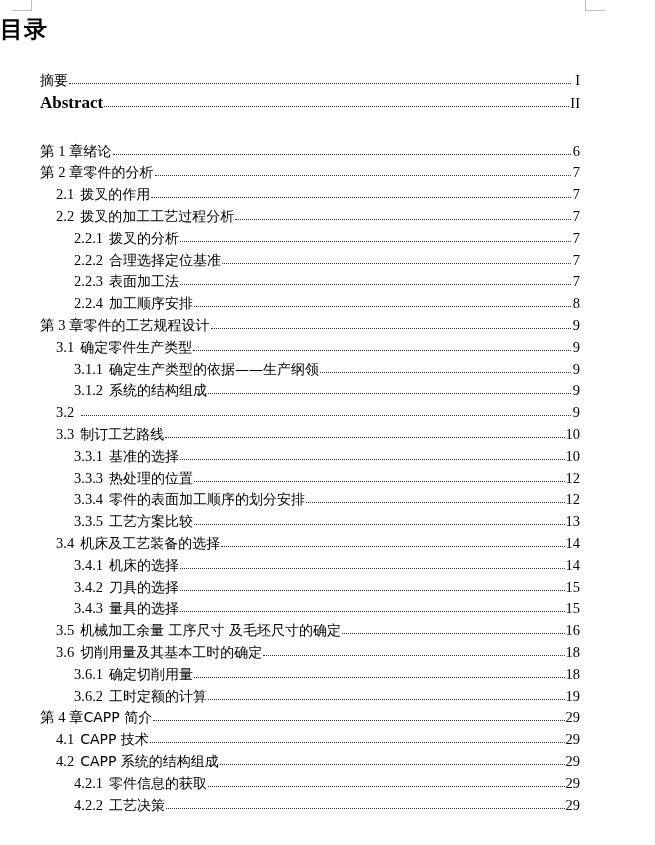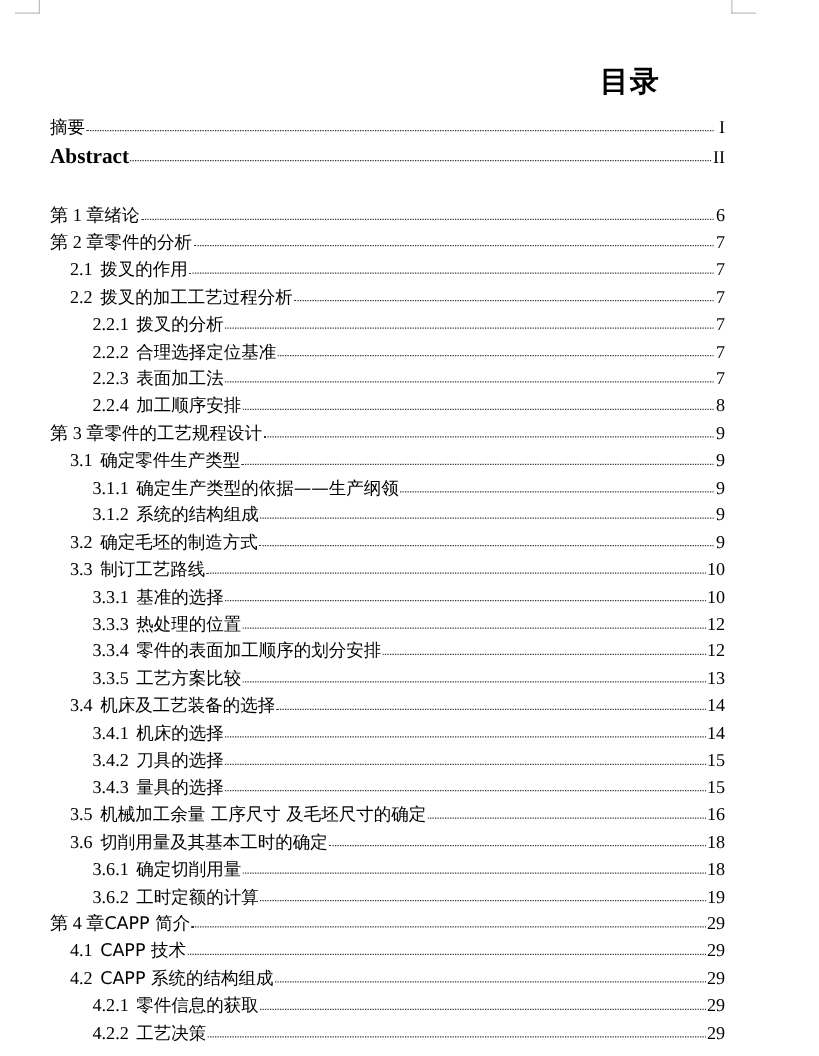--- a/index.html
+++ b/index.html
@@ -1,23 +1,23 @@
 <!DOCTYPE html>
 <html><head>
 <meta charset="utf-8">
 <style>
   html, body { margin:0; padding:0; background:#ffffff; }
   body { width:655px; height:845px; position:relative; overflow:hidden;
          font-family: "DejaVu Sans", "Liberation Sans", sans-serif; color:#000; }
   .corner { position:absolute; border-color:#bfbfbf; border-style:solid; width:19px; height:10px; }
   .corner.tl { left:12px; top:0; border-width:0 1px 1px 0; }
   .corner.tr { left:585px; top:0; border-width:0 0 1px 1px; }
-  .title { position:absolute; left:0; width:528px; top:14px; text-align:right;
-           font-size:23px; font-weight:bold; letter-spacing:1px;margin-top:36px; }
-  .toc { position:absolute; left:40px; top:92px; width:540px; }
+  .title { position:absolute; left:0; width:528px; top:14px; text-align:left;
+           font-size:23px; font-weight:bold; letter-spacing:1px; }
+  .toc { position:absolute; left:40px; top:70px; width:540px; }
   .row { display:flex; align-items:baseline; height:21.8px; font-size:14px; line-height:21.8px; white-space:nowrap; }
   .row.l1 { padding-left:0; }
   .row.l2 { padding-left:16px; }
   .row.l3 { padding-left:34px; }
   .num { font-family:"Liberation Serif", serif; font-size:14.5px; margin-right:6px;margin-top:27px; }
   .row.l1 .num { margin-right:0; }
   .lbl { font-size:14px; }
   .lbl.serif { font-family:"Liberation Serif", serif; font-size:17px;font-weight:bold; }
   .leader { flex:1; overflow:hidden; margin:0 1px; position:relative; height:14px; }
   .leader::after { content:""; position:absolute; left:0; right:0; bottom:1px;
@@ -110,21 +110,20 @@
       <span class="page">9</span>
     </div>
     <div class="row l3">
       <span class="num">3.1.2</span>
       <span class="lbl">系统的结构组成</span>
       <span class="leader"></span>
       <span class="page">9</span>
     </div>
     <div class="row l2">
       <span class="num">3.2</span>
-      <span class="lbl">确定毛坯的制造方式</span>
       <span class="leader"></span>
       <span class="page">9</span>
     </div>
     <div class="row l2">
       <span class="num">3.3</span>
       <span class="lbl">制订工艺路线</span>
       <span class="leader"></span>
       <span class="page">10</span>
     </div>
     <div class="row l3">

